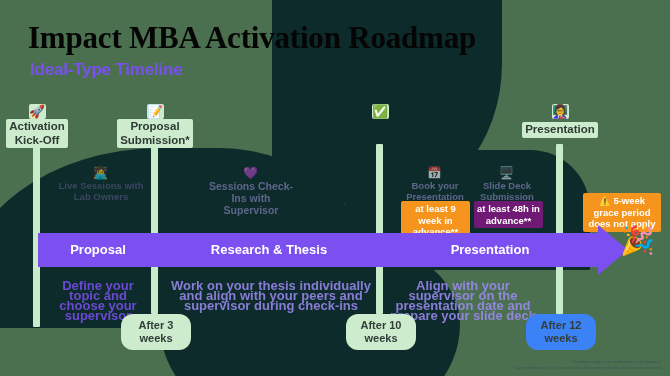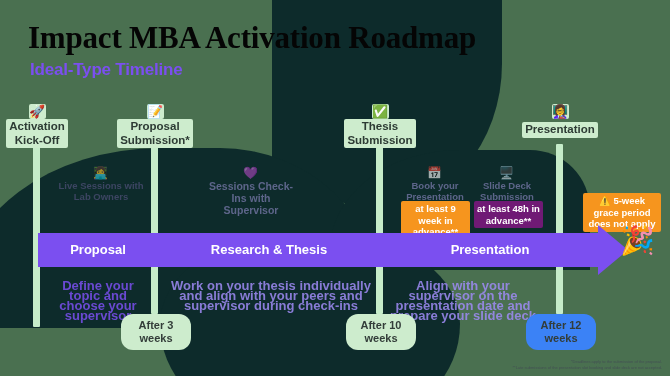--- a/index.html
+++ b/index.html
@@ -249,21 +249,20 @@
     <span class="m-label" style="background: rgb(205, 236, 205);">Activation<br>Kick-Off</span>
   </div>
 
   <div class="milestone" style="left:110px; top:104px;">
     <span class="m-emoji" style="background: rgb(205, 236, 205);">📝</span>
     <span class="m-label" style="background: rgb(205, 236, 205);">Proposal<br>Submission*</span>
   </div>
 
   <div class="milestone" style="left:335px; top:104px;">
     <span class="m-emoji" style="background: rgb(205, 236, 205);">✅</span>
-    <span class="m-label" style="background: rgb(205, 236, 205);">Thesis<br>Submission</span>
   </div>
 
   <div class="milestone" style="left:515px; top:104px;">
     <span class="m-emoji" style="background: rgb(205, 236, 205);">👩‍🏫</span>
     <span class="m-label" style="background: rgb(205, 236, 205);">Presentation</span>
   </div>
 
   <div class="note" style="left:58px; top:166px; width:86px;">
     <span class="n-emoji">👩‍💻</span>
     <span>Live Sessions with Lab Owners</span>

